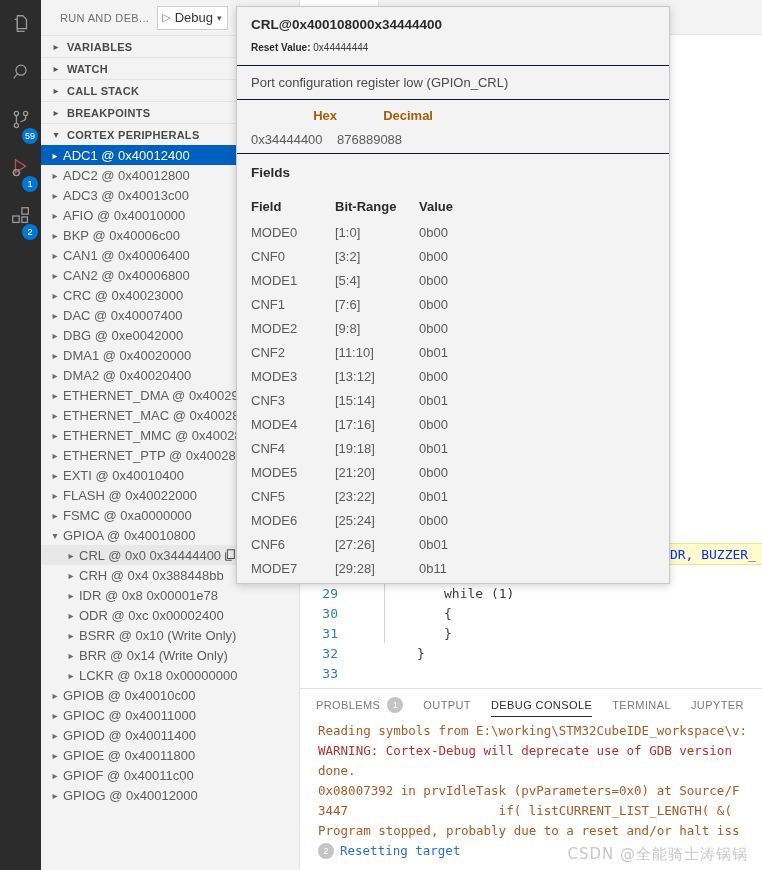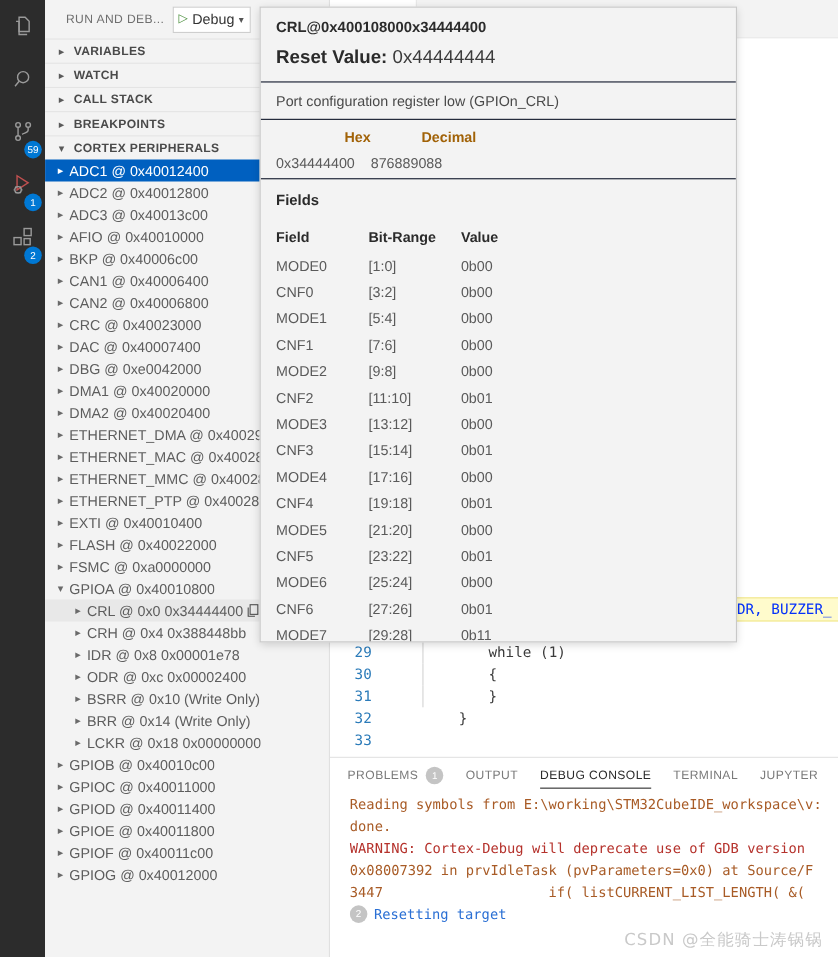--- a/index.html
+++ b/index.html
@@ -169,21 +169,21 @@
   
   #reg-popup {
     position: absolute; left: 236px; top: 6px; width: 434px; height: 578px;
     background: #f3f3f3; border: 1px solid #c8c8c8;
     box-shadow: 0 2px 8px rgba(0,0,0,.18);
     overflow: hidden; z-index: 40;
   }
   .pop-sec { border-bottom: 1px solid #0f172a; }
   .pop-head { padding: 10px 14px 6px 14px; }
   .pop-title { font-size: 13.5px; font-weight: bold; color: #2b2b2b; }
-  .pop-reset { padding: 4px 14px 12px 14px; font-size: 17px; color: #3b3b3b; }
+  .pop-reset { padding: 4px 14px 12px 14px; font-size: 10px; color: #3b3b3b; }
   .pop-reset b { color: #2b2b2b; }
   .pop-desc { padding: 9px 14px; font-size: 13px; color: #4a4a4a; }
   .hdr-table { padding: 8px 14px 6px 14px; }
   .hdr-row { display: flex; font-size: 13px; }
   .hdr-row.head { font-weight: bold; color: #a16207; padding-bottom: 9px; text-align: right; }
   .hdr-row.body { color: #5a5a5a; }
   .col-hex { width: 86px; }
   .col-dec { width: 96px; }
   .col-bin { flex: 1; }
 
@@ -490,24 +490,25 @@
           </div>
           <div class="panel-tab">
             <span>TERMINAL</span>
           </div>
           <div class="panel-tab">
             <span>JUPYTER</span>
           </div>
         </div>
       <div id="console">
           <div class="con-line"><span class="c-brown">Reading symbols from E:\working\STM32CubeIDE_workspace\v:</span></div>
+          <div class="con-line"><span class="c-red">WARNING: Cortex-Debug will deprecate use of GDB version </span></div>
           <div class="con-line"><span class="c-brown">done.</span></div>
-          <div class="con-line"><span class="c-red">WARNING: Cortex-Debug will deprecate use of GDB version </span></div>
           <div class="con-line"><span class="c-brown">0x08007392 in prvIdleTask (pvParameters=0x0) at Source/F</span></div>
           <div class="con-line"><span class="c-brown">3447                    if( listCURRENT_LIST_LENGTH( &amp;( </span></div>
+          <div class="con-line"><span class="c-brown">Program stopped, probably due to a reset and/or halt iss</span></div>
           <div class="con-line"><span class="con-badge">2</span><span class="c-blue">Resetting target</span></div>
         </div>
       <div id="watermark">CSDN @全能骑士涛锅锅</div>
     </div>
   </div>
 
   <div id="reg-popup">
     <div class="pop-sec">
       <div class="pop-head">
         <span class="pop-title">CRL@0x40010800</span><span class="pop-title val">0x34444400</span>

